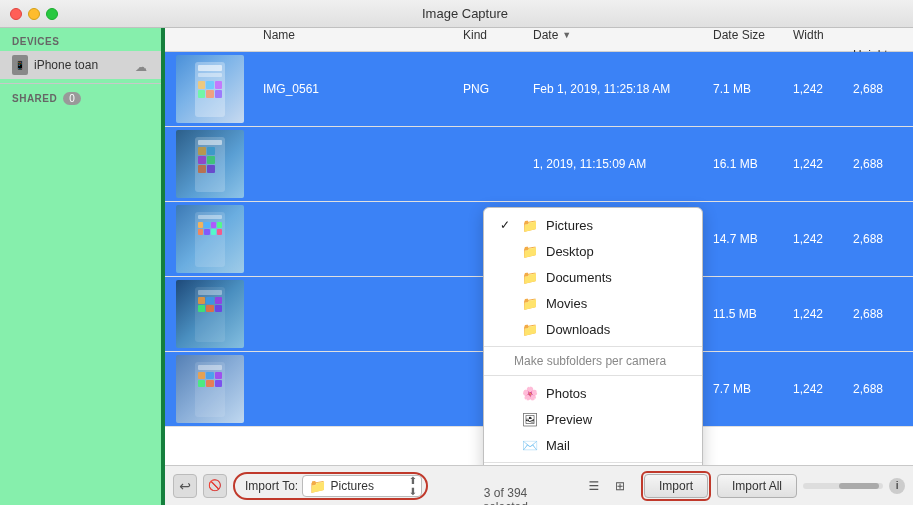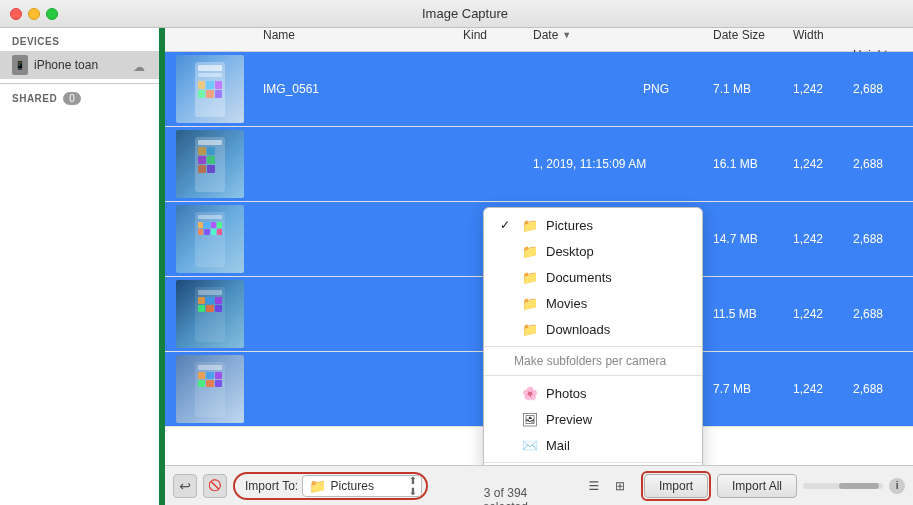--- a/index.html
+++ b/index.html
@@ -47,22 +47,22 @@
 
     
     .app-body {
       display: flex;
       height: calc(505px - 28px);
     }
 
     
     .sidebar {
       width: 165px;
-      background: #ffffff;
-      border-right: 6px solid #15803d;
+      background: #86efac;
+      border-right: 4px solid #15803d;
       display: flex;
       flex-direction: column;
       flex-shrink: 0;
     }
     .sidebar-section-header {
       font-size: 10px;
       font-weight: 700;
       color: #666;
       padding: 8px 12px 4px;
       letter-spacing: 0.5px;
@@ -408,20 +408,21 @@
                 <div style="height:8px;background:rgba(200,100,255,0.8);border-radius:1px;"></div>
                 <div style="height:8px;background:rgba(100,255,150,0.8);border-radius:1px;"></div>
                 <div style="height:8px;background:rgba(255,150,100,0.8);border-radius:1px;"></div>
                 <div style="height:8px;background:rgba(150,100,255,0.8);border-radius:1px;"></div>
               </div>
             </div>
           </div>
         </div>
         <div class="file-cell name-cell">IMG_0561</div>
         <div class="file-cell kind-cell">PNG</div>
+        <div class="file-cell date-cell">Feb 1, 2019, 11:25:18 AM</div>
         <div class="file-cell size-cell">7.1 MB</div>
         <div class="file-cell w-cell">1,242</div>
         <div class="file-cell h-cell">2,688</div>
       </div>
 
       <div class="file-row selected">
         <div class="thumb-cell">
           <div class="thumb-placeholder phone-screen-2">
             <div style="width:30px;height:55px;background:rgba(255,255,255,0.2);border-radius:3px;padding:3px;">
               <div style="height:5px;background:rgba(255,255,255,0.5);border-radius:1px;margin-bottom:2px;"></div>

